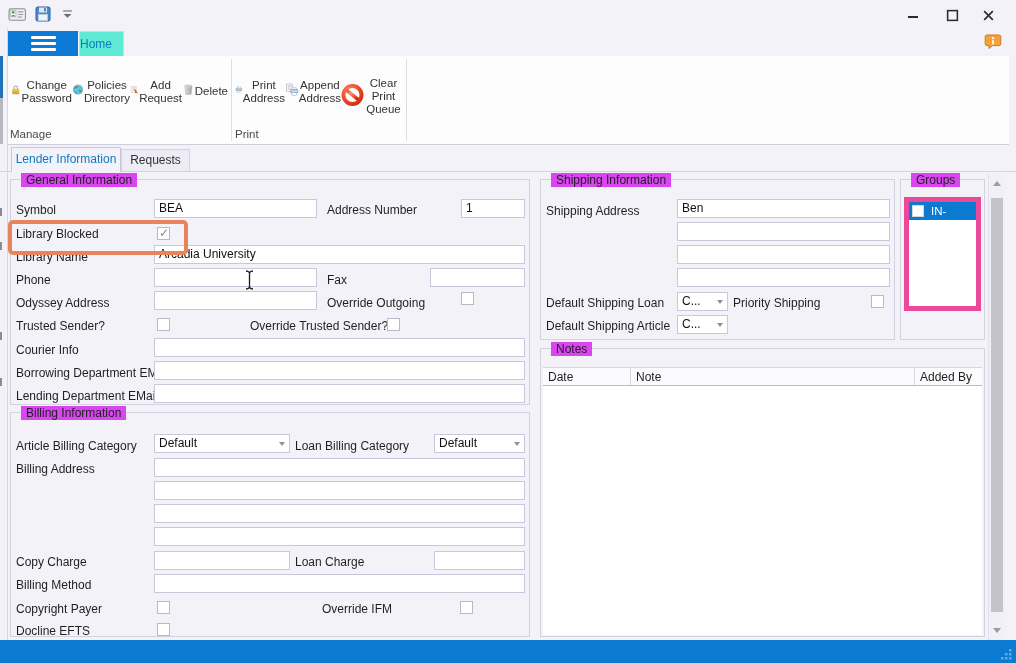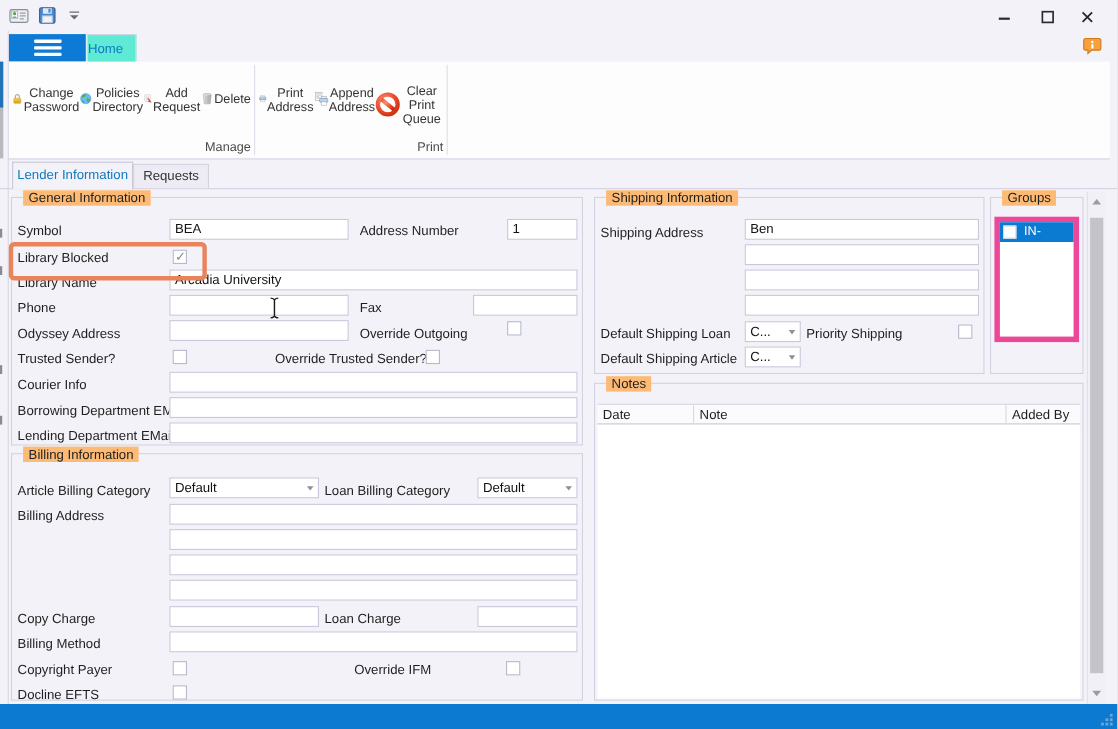--- a/index.html
+++ b/index.html
@@ -17,35 +17,35 @@
   .hamburger i{display:block;width:25px;height:3px;background:#fff;border-radius:1px}
   .home-tab{position:absolute;left:79px;top:31px;width:45px;height:26px;background:#5eead4;border:1px solid #d8d6e3;border-bottom:none;box-sizing:border-box;color:#0d7ac2;text-align:left;line-height:24px;font-size:12px}
   
   .ribbon{position:absolute;left:7px;top:56px;width:1002px;height:89px;background:#fdfdfe;border-bottom:1px solid #d0cede;box-sizing:border-box}
   .rwrap{position:absolute;left:3px;top:1px;display:flex;height:86px}
   .rgroup{display:flex;flex-direction:column}
   .rrow{display:flex;flex:1;align-items:flex-start}
   .rbtn{display:flex;align-items:center;padding-top:17px;box-sizing:border-box;cursor:default}
   .ric{width:32px;height:32px}
   .rlab{font-size:11.5px;line-height:13px;text-align:center;white-space:pre-line;margin-top:3px;color:#333}
-  .rcap{text-align:right;font-size:11.5px;color:#4a4a4a;height:15px}
+  .rcap{text-align:left;font-size:11.5px;color:#4a4a4a;height:15px}
   .vsep{width:1px;background:#dedce7;margin:2px 3px;height:82px}
   
   .tabline{position:absolute;left:0;top:171px;width:1016px;height:1px;background:#d4d2e1}
   .dtab-active{position:absolute;left:11px;top:147px;width:110px;height:25px;background:#f3f2f8;border:1px solid #c9c7d8;border-bottom:none;box-sizing:border-box;color:#0d7ac2;text-align:center;line-height:23px;z-index:3}
   .dtab{position:absolute;left:121px;top:149px;width:69px;height:22px;background:#edebf3;border:1px solid #d4d2e1;border-bottom:none;box-sizing:border-box;color:#333;text-align:center;line-height:20px;z-index:2}
   
   .lbl{position:absolute;font-size:12px;color:#1f1f1f;white-space:nowrap}
   .fld{position:absolute;height:19px;background:#fff;border:1px solid #c7c9da;box-sizing:border-box;font-size:12px;padding:2px 4px;line-height:13px;color:#111;overflow:hidden;white-space:nowrap}
   .cb{position:absolute;width:13px;height:13px;background:#fff;border:1px solid #b6b9cc;box-sizing:border-box}
   .cb.checked::after{content:"✓";position:absolute;left:1px;top:-2px;font-size:12px;color:#8c8c8c}
   .combo{position:absolute;height:19px;background:#fff;border:1px solid #c7c9da;box-sizing:border-box;font-size:12px;padding:2px 14px 2px 4px;line-height:13px;color:#111;overflow:hidden;white-space:nowrap}
   .combo .arr{position:absolute;right:4px;top:7px;width:0;height:0;border-left:3.5px solid transparent;border-right:3.5px solid transparent;border-top:4px solid #8f8f9c}
   .gb{position:absolute;border:1px solid #d4d2e1;box-sizing:border-box}
-  .gbcap{position:absolute;top:-7px;left:10px;background:#fdba74;padding:0 5px;font-size:12px;color:#1f1f1f;white-space:nowrap}
+  .gbcap{position:absolute;top:-7px;left:10px;background:#d946ef;padding:0 5px;font-size:12px;color:#1f1f1f;white-space:nowrap}
   .hilite{position:absolute;border:4px solid #e8835c;border-radius:5px;z-index:4}
   
   .glist{position:absolute;left:904px;top:197px;width:77px;height:114px;background:#fff;border:5px solid #ec4899;box-sizing:border-box}
   .gitem{position:relative;height:18px;background:#0b7ad1;color:#fff;font-size:11.5px;line-height:18px;padding-left:22px}
   .gitem .gcb{position:absolute;left:3px;top:3px;width:12px;height:12px;background:#fff;border:1px solid #d5d9e0;box-sizing:border-box}
   
   .nhead{position:absolute;left:543px;top:367px;width:439px;height:19px;background:#fbfafd;border-top:1px solid #d6d4e0;border-bottom:1px solid #bcbac8;box-sizing:border-box;display:flex}
   .nhead div{box-sizing:border-box;padding:2px 0 0 5px;font-size:12px;color:#1f1f1f;border-right:1px solid #dad8e4}
   .nhead div:last-child{border-right:none}
   .nbody{position:absolute;left:543px;top:386px;width:439px;height:249px;background:#fff}

